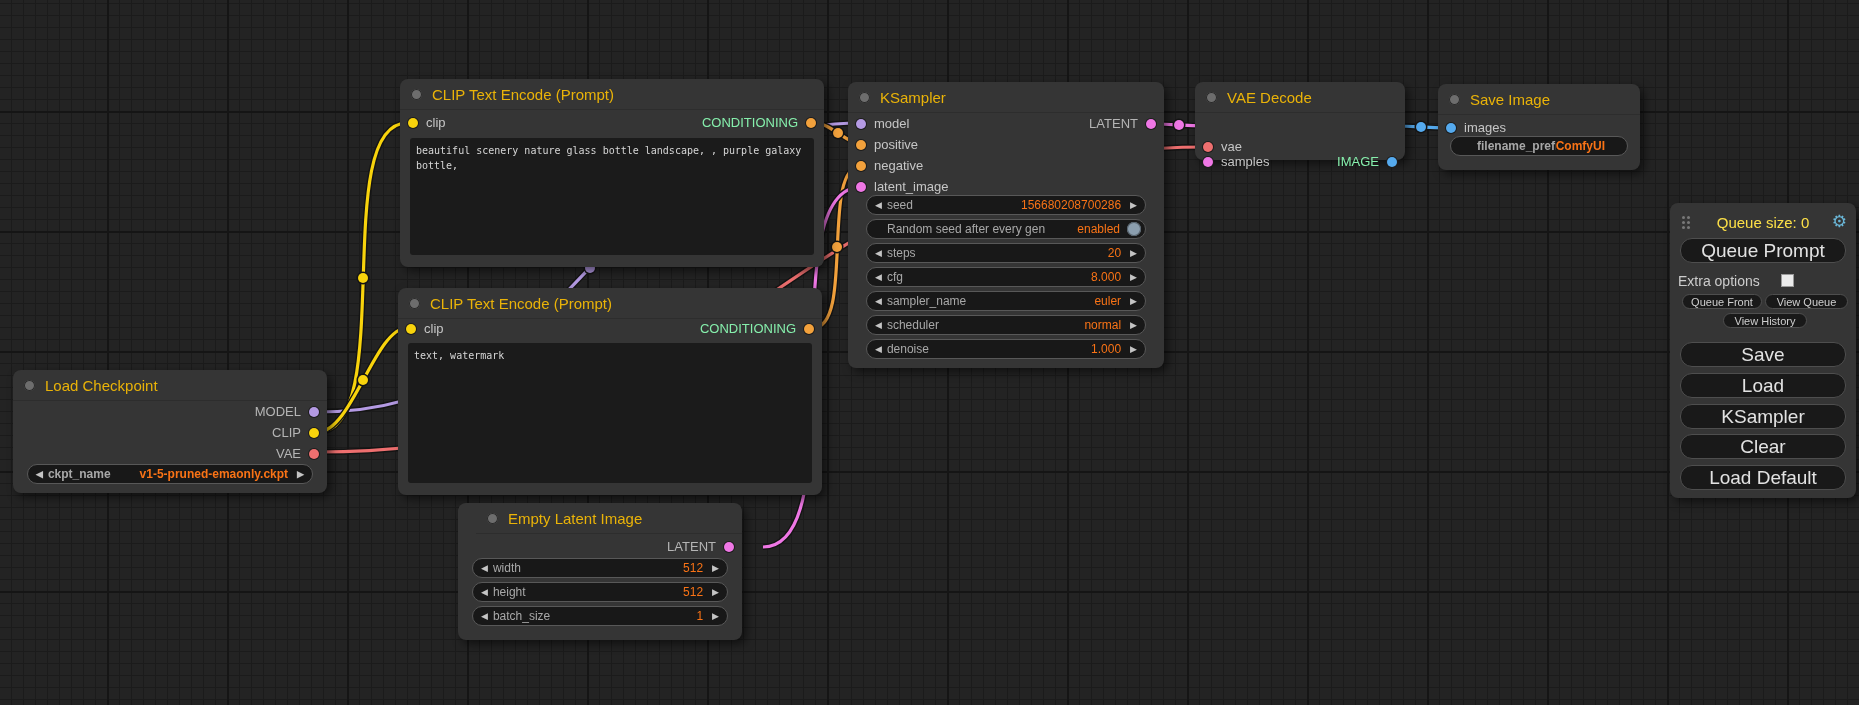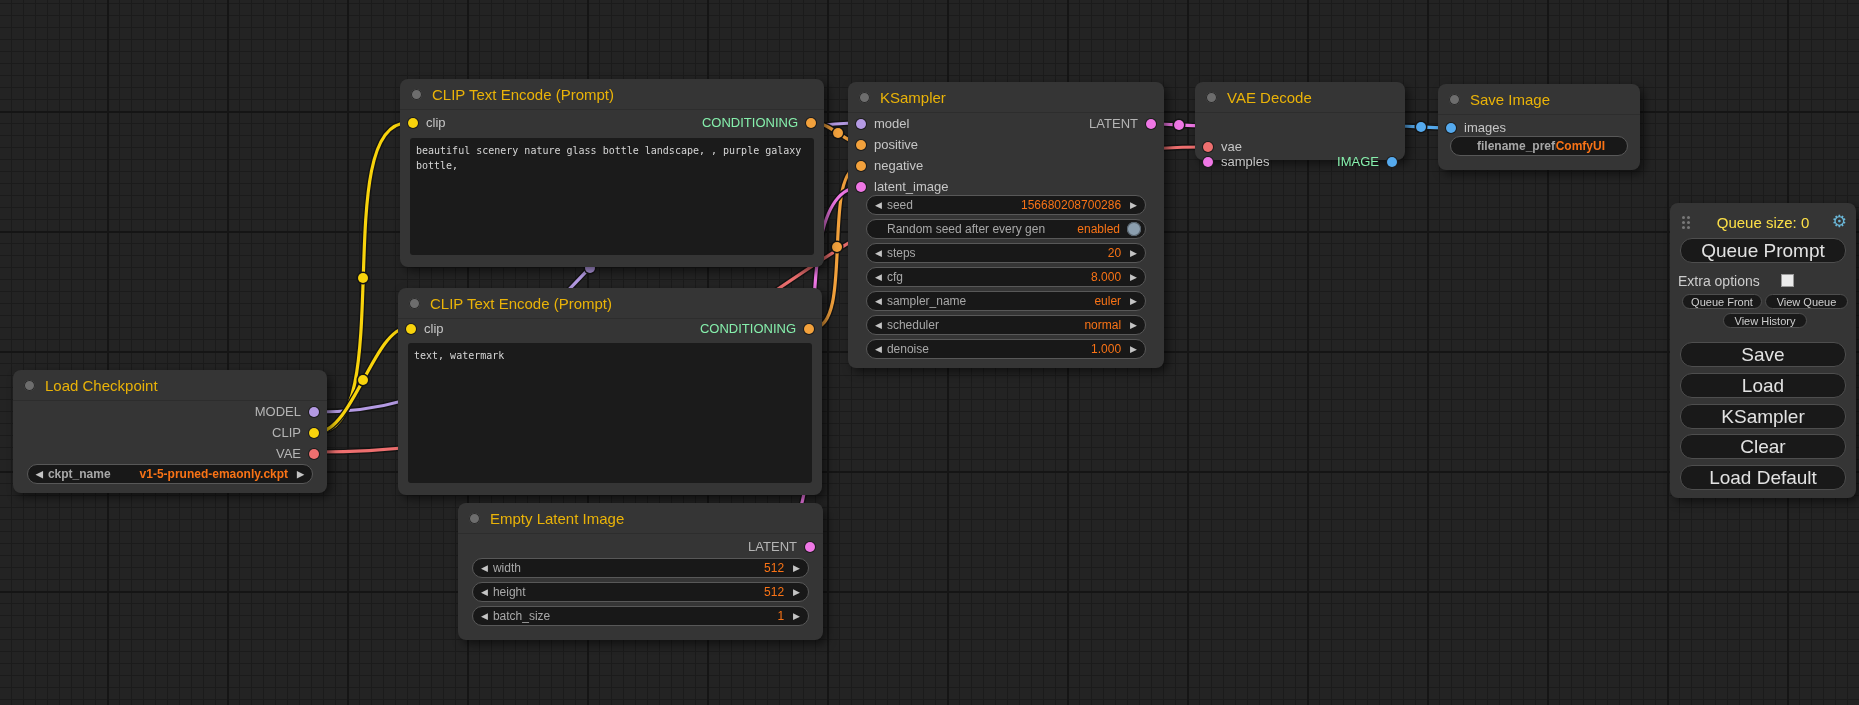--- a/index.html
+++ b/index.html
@@ -259,21 +259,21 @@
       </div>
       <div class="widget">
         <span class="arrow">◀</span>
         <span class="w-label">denoise</span>
         <span class="w-value">1.000</span>
         <span class="arrow right">▶</span>
       </div>
     </div>
   </div>
 
-  <div class="node" style="left:458px;top:503px;width:365px;height:137px;">
+  <div class="node" style="left:458px;top:503px;width:266px;height:137px;padding-left:18px;">
     <div class="node-title">
       <span class="title-dot"></span>
       <span>Empty Latent Image</span>
     </div>
     <div class="port-row out-port" style="position:absolute;left:0;right:0;top:33px;">
       <span>LATENT</span>
       <span class="port-dot" style="background-color: rgb(239, 119, 229);"></span>
     </div>
     <div class="widget-col" style="top:55px;left:14px;right:14px;">
       <div class="widget">

